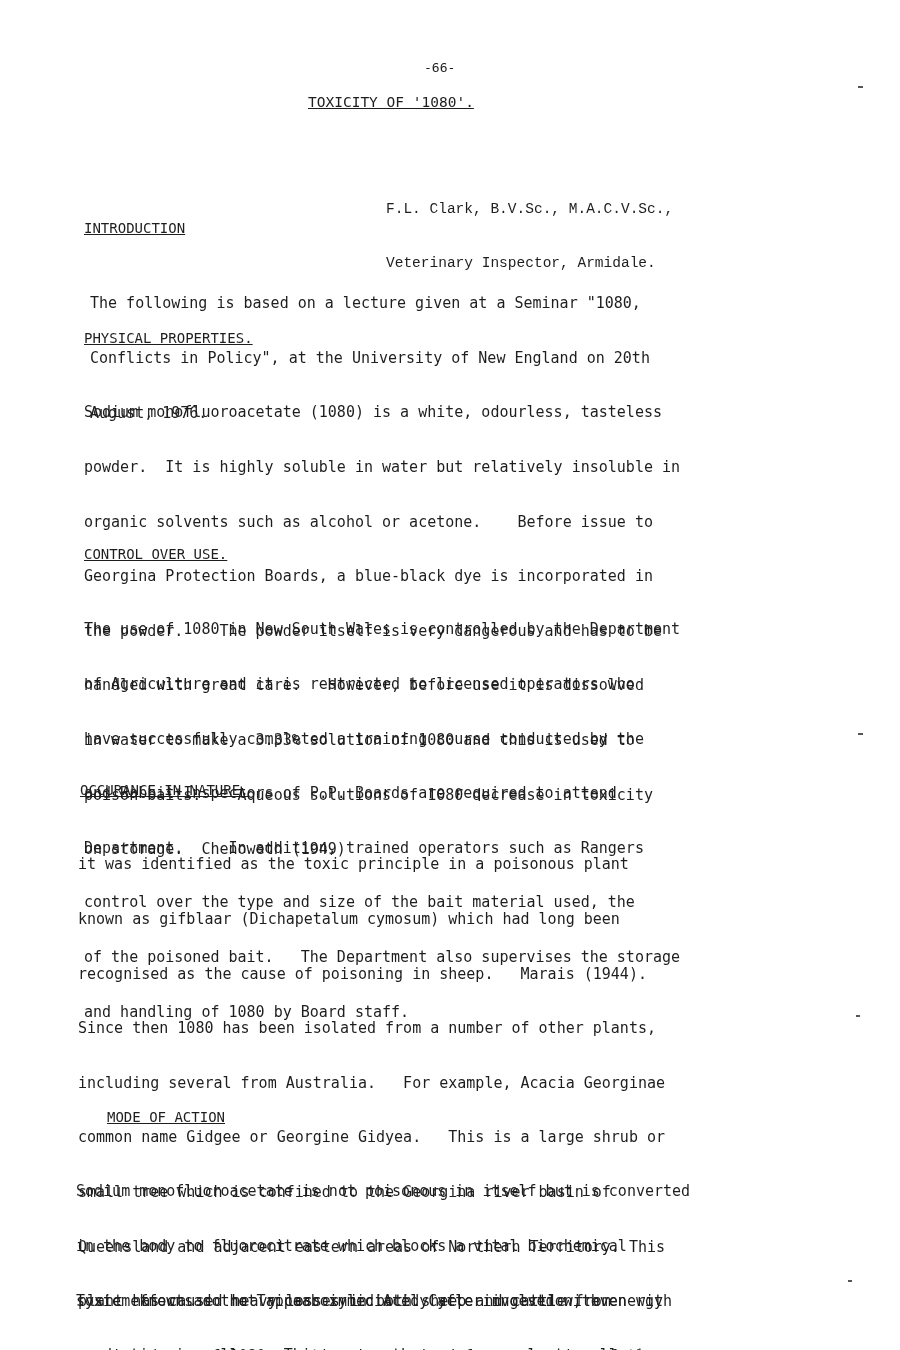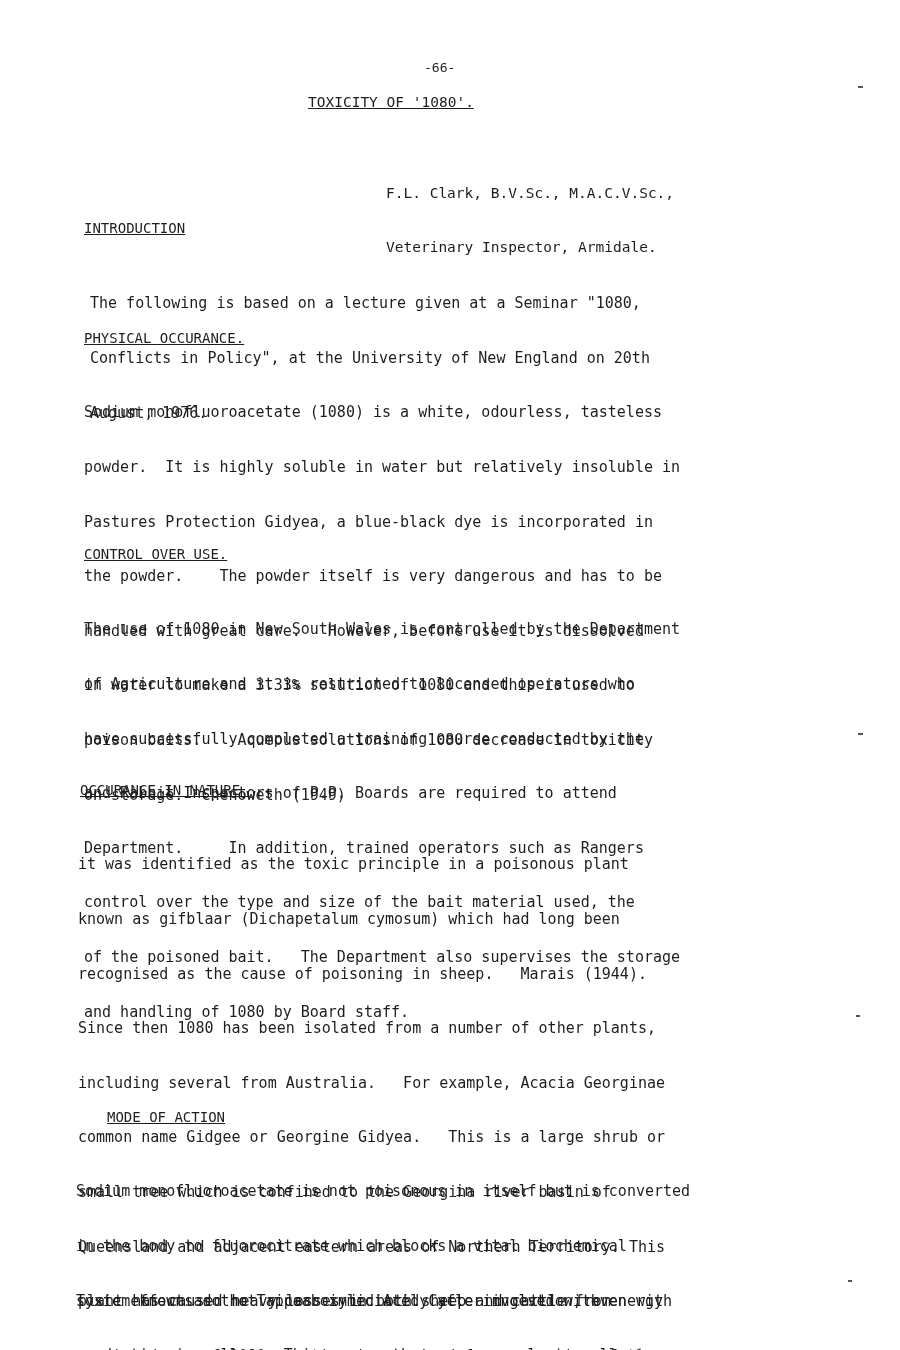--- a/index.html
+++ b/index.html
@@ -5,21 +5,21 @@
     html, body { margin: 0; padding: 0; background: #ffffff; }
     body {
       width: 900px; height: 1350px; position: relative; overflow: hidden;
       font-family: "DejaVu Sans Mono", "Liberation Mono", monospace;
       color: #1e1e1e;
     }
     .page { position: absolute; left: 0; top: 0; width: 900px; height: 1350px; }
     .abs { position: absolute; white-space: pre; }
     .pnum { left: 424px; top: 60px; font-size: 13px; }
     .title { left: 308px; top: 94px; font-size: 14.5px; text-decoration: underline; }
-    .author { left: 386px; top: 148px; font-size: 14.5px; line-height: 18px; }
+    .author { left: 386px; top: 164px; font-size: 14.5px; line-height: 18px; font-family: Liberation Mono, monospace; }
     .heading { font-size: 14px; text-decoration: underline; left: 84px; text-align: right; }
     .para { font-size: 15px; line-height: 18.2px; left: 84px; }
     .mark { position: absolute; background: #555; }
   </style>
 </head>
 <body>
 
 <div class="page">
 
   <div class="abs pnum">-66-</div>
@@ -29,25 +29,26 @@
     <div>Veterinary Inspector, Armidale.</div>
   </div>
 
   <div class="abs heading" style="top:220px;">INTRODUCTION</div>
   <div class="abs para" style="top:258px;margin-left:6px;">
     <div>The following is based on a lecture given at a Seminar "1080,</div>
     <div>Conflicts in Policy", at the University of New England on 20th</div>
     <div>August, 1976.</div>
   </div>
 
-  <div class="abs heading" style="top:330px;">PHYSICAL OCCURANCE.</div>
+  <div class="abs heading" style="top:330px;">PHYSICAL PROPERTIES.</div>
   <div class="abs para" style="top:367px;">
     <div>Sodium monofluoroacetate (1080) is a white, odourless, tasteless</div>
     <div>powder.  It is highly soluble in water but relatively insoluble in</div>
-    <div>Pastures Protection Gidyea, a blue-black dye is incorporated in</div>
+    <div>organic solvents such as alcohol or acetone.    Before issue to</div>
+    <div>Georgina Protection Boards, a blue-black dye is incorporated in</div>
     <div>the powder.    The powder itself is very dangerous and has to be</div>
     <div>handled with great care.   However, before use it is dissolved</div>
     <div>in water to make a 3.33% solution of 1080 and this is used to</div>
     <div>poison baits.    Aqueous solutions of 1080 decrease in toxicity</div>
     <div>on storage.  Chenoweth (1949)</div>
   </div>
 
   <div class="abs heading" style="top:546px;">CONTROL OVER USE.</div>
   <div class="abs para" style="top:584px;">
     <div>The use of 1080 in New South Wales is controlled by the Department</div>

